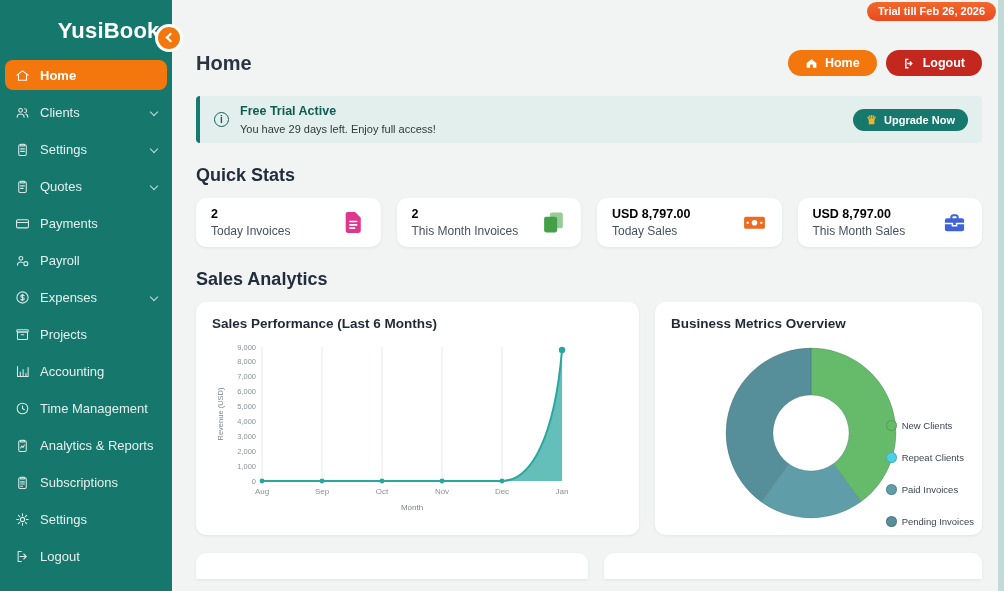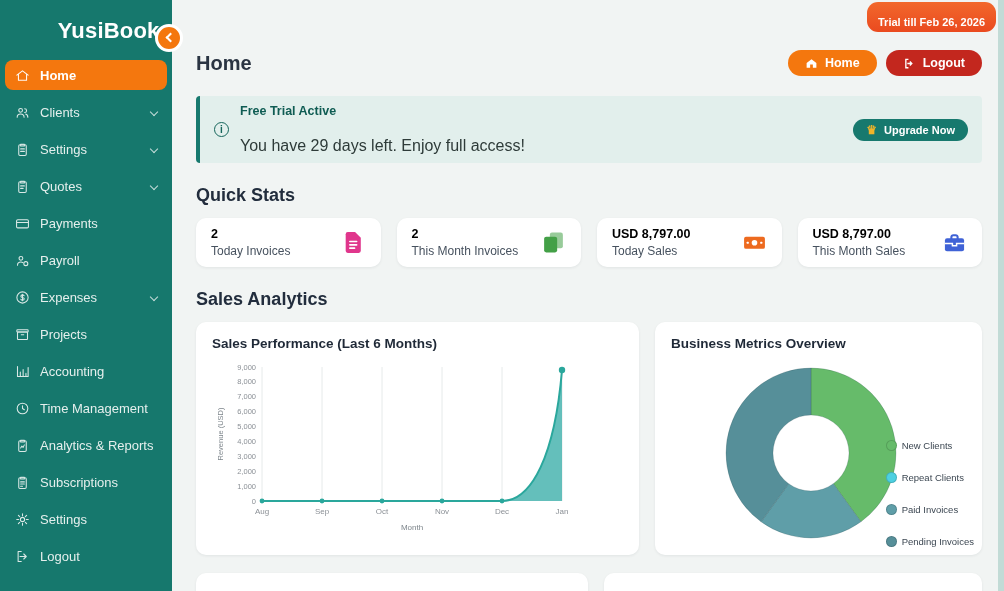--- a/index.html
+++ b/index.html
@@ -18,39 +18,39 @@
     font-size:13px; cursor:pointer; color:#e5efed; }
   .nav-item.active { background:#f4770e; color:#fff; font-weight:700; }
   .nav-item svg { width:15px; height:15px; stroke:currentColor; fill:none; stroke-width:1.7;
     stroke-linecap:round; stroke-linejoin:round; flex:none; opacity:.95; }
   .nav-item .chev-down { margin-left:auto; width:6px; height:6px; border-right:1.6px solid currentColor;
     border-bottom:1.6px solid currentColor; transform:rotate(45deg); opacity:.85; }
 
   
   .main { position:absolute; left:172px; top:0; width:832px; height:591px; padding:0 22px 0 24px; }
   .trial-badge { position:absolute; top:2px; right:8px; background:linear-gradient(180deg,#f2682c,#ea4a1f);
-    color:#fff; font-size:11px; font-weight:700; padding:14px 11px 4px; border-radius:11px; z-index:3; }
+    color:#fff; font-size:11px; font-weight:700; padding:3px 11px 4px; border-radius:11px; z-index:3; }
   .scrollbar { position:absolute; right:0; top:0; width:6px; height:591px; background:#c2dbd6; z-index:4; }
 
   .header-row { display:flex; justify-content:space-between; align-items:center; padding-top:50px; }
   .page-title { font-size:20px; font-weight:800; color:#2a3442; }
   .hdr-buttons { display:flex; gap:9px; }
   .btn { display:inline-flex; align-items:center; gap:7px; border:none; border-radius:15px;
     padding:6px 17px; font-size:12.5px; font-weight:700; color:#fff; cursor:pointer;
     font-family:"Liberation Sans", sans-serif; }
   .btn svg { width:13px; height:13px; fill:#fff; }
   .btn-home { background:#f4770e; }
   .btn-logout { background:#c3271e; }
 
   .banner { margin-top:20px; background:#e2efec; border-left:4px solid #17796e; border-radius:4px;
     padding:8px 14px; display:flex; align-items:center; gap:11px; }
   .info-icon { width:15px; height:15px; border:1.5px solid #15655b; border-radius:50%; color:#15655b;
     font-size:10px; font-weight:700; display:grid; place-items:center; flex:none; }
   .banner-title { font-size:12.5px; font-weight:700; color:#0f5c53; }
-  .banner-sub { font-size:16px; color:#2e3b39; margin-top:19px; }
+  .banner-sub { font-size:11px; color:#2e3b39; margin-top:5px; }
   .btn-upgrade { margin-left:auto; background:#17796e; border-radius:13px; padding:5px 13px;
     font-size:11px; font-weight:700; }
   .crown { color:#f0b429; font-size:12px; line-height:1; }
 
   .section-h { font-size:18px; font-weight:800; color:#222d3d; margin:22px 0 12px; }
 
   .stats-row { display:flex; gap:16px; }
   .stat-card { flex:1; background:#fff; border-radius:10px; padding:9px 15px; display:flex;
     justify-content:space-between; align-items:center; box-shadow:0 1px 3px rgba(15,23,42,.07); }
   .stat-value { font-size:12.5px; font-weight:700; }

